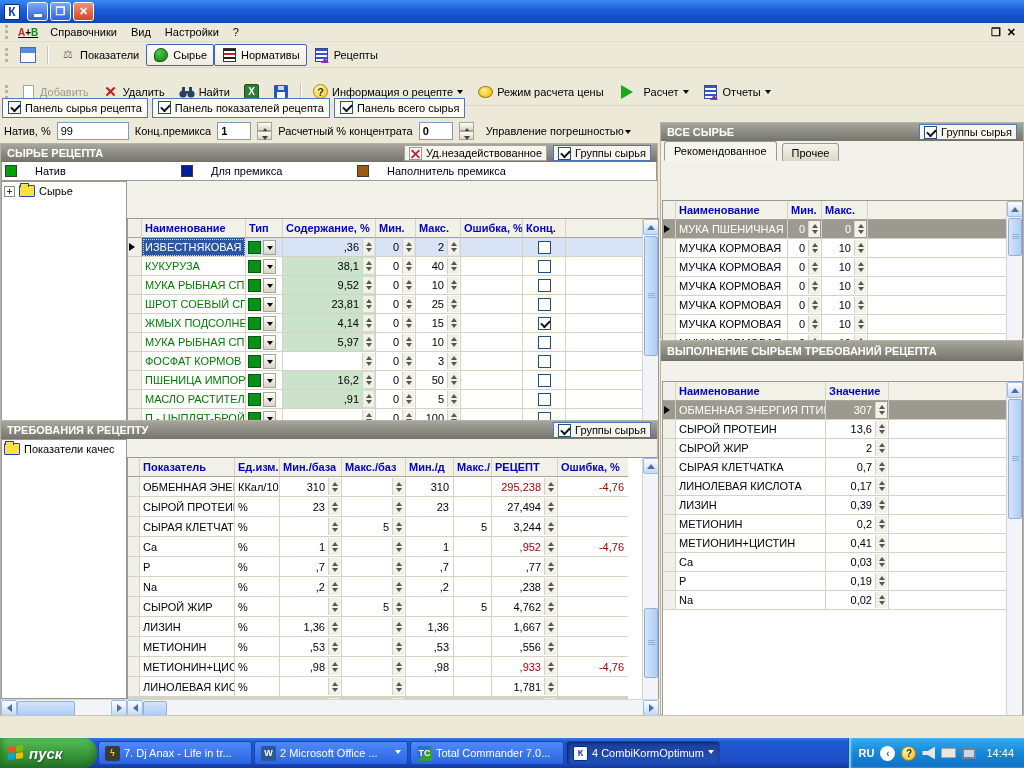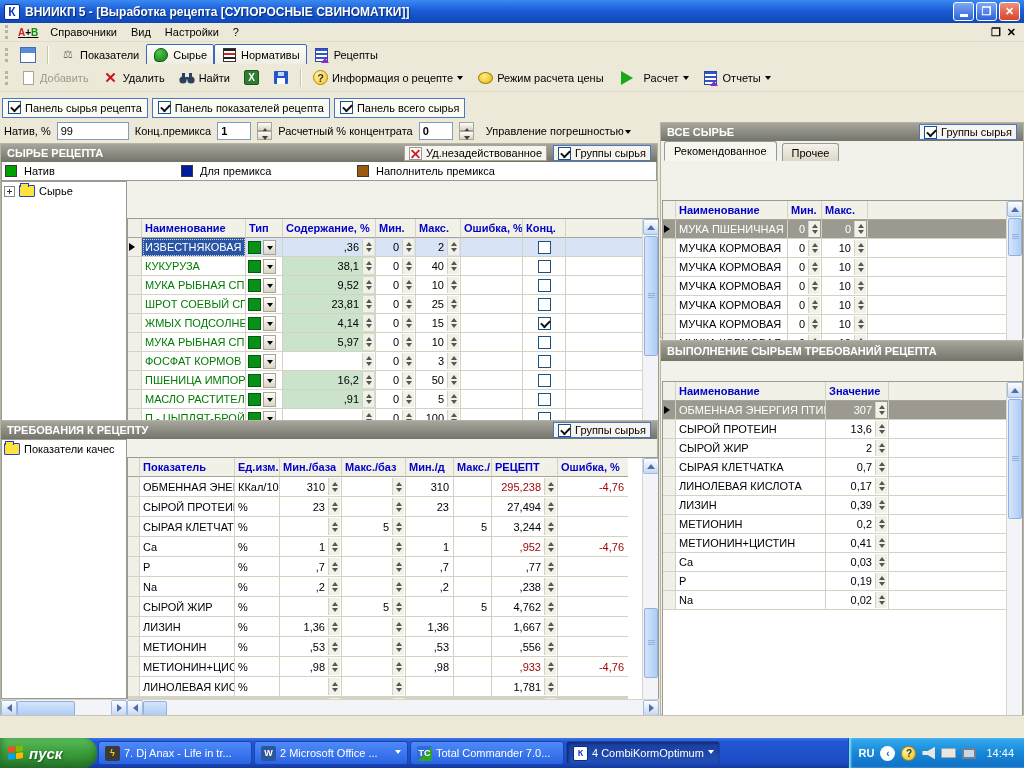--- a/index.html
+++ b/index.html
@@ -20,21 +20,21 @@
 .grip{width:5px;height:14px;border-left:3px dotted #B8B4A0;margin:0 3px}
 .abico{font-weight:bold;font-size:10px;margin:0 5px;text-decoration:underline}
 .abico .ra{color:#D02020}.abico .gb{color:#108A10}
 .mitem{padding:2px 7px;cursor:default}
 .mdi{margin-left:auto;display:flex;align-items:center;gap:6px;padding-right:8px}
 .mdi span{font-weight:bold;color:#000}
 .mdibar{width:8px;height:2px;background:#000;margin-top:7px}
 
 .tbar{left:0;width:1024px;background:#ECE9D8;display:flex;align-items:center;padding-left:2px;border-bottom:1px solid #DDD9C8}
 .tb1{top:42px;height:26px}
-.tb2{top:64px;height:28px}
+.tb2{top:78px;height:28px}
 .tbtn{display:flex;align-items:center;gap:4px;padding:2px 6px;border:1px solid transparent;border-radius:2px;white-space:nowrap}
 .tbtn.pressed{border:1px solid #3B66C4;background:linear-gradient(180deg,#FDFCF8,#EFEDE2)}
 .tbtn.disabled{color:#9C9A8C}
 .tsep{width:2px;height:18px;border-left:1px solid #C8C4B0;border-right:1px solid #fff;margin:0 4px}
 .dda{display:inline-block;border:3px solid transparent;border-top:4px solid #000;margin-top:4px}
 .ico16{width:16px;height:16px;display:inline-flex;align-items:center;justify-content:center;flex:0 0 auto}
 .i-table{background:linear-gradient(180deg,#5A8ADC 0 5px,#fff 5px);border:1px solid #4A6AAC}
 .i-scale{color:#6A6A60}
 .i-raw{background:radial-gradient(circle at 35% 30%,#53C353,#0E7E0E);border-radius:50% 50% 50% 4px;border:1px solid #0A5A0A;width:14px;height:14px}
 .i-norm{background:repeating-linear-gradient(180deg,#222 0 2px,#fff 2px 4px,#D02020 4px 6px,#fff 6px 8px);border:1px solid #333;width:13px;height:14px}
@@ -67,21 +67,21 @@
 .bspin i.d::after{top:4px;border-top:4px solid #404040}
 .flatdd{display:flex;align-items:center;gap:1px;padding:2px 6px}
 
 .panel{background:#F2F1EA;border:1px solid #B8B4A4}
 .phead{height:18px;background:linear-gradient(180deg,#A7A69E,#757469);color:#fff;font-weight:bold;display:flex;align-items:center;padding:0 6px;gap:6px}
 .phead .sp{flex:1}
 .pchip{display:flex;align-items:center;gap:4px;height:16px;padding:0 4px;background:#F6F4EC;border:1px solid #4A76C8;color:#000;font-weight:normal;white-space:nowrap}
 .pchip.plain{border:1px solid #A8A498}
 .legend{height:19px;background:#fff;border:1px solid #9C9A90;border-top:none;display:flex;align-items:center;gap:6px;padding:0 3px}
 .lsq{width:12px;height:12px;border:1px solid #3A3A3A;flex:0 0 auto}
-.litem{display:flex;align-items:center;gap:7px;width:170px}
+.litem{display:flex;align-items:center;gap:18px;width:170px}
 .tree{background:#fff;border:1px solid #9C9A90;padding:3px 2px;overflow:hidden}
 .titem{display:flex;align-items:center;gap:4px;white-space:nowrap}
 .pbox{width:11px;height:11px;border:1px solid #888;background:#fff;position:relative;flex:0 0 auto}
 .pbox::before{content:"";position:absolute;left:2px;top:4px;width:5px;height:1px;background:#333}
 .pbox.plus::after{content:"";position:absolute;left:4px;top:2px;width:1px;height:5px;background:#333}
 .folder{width:16px;height:12px;background:#FFE23C;border:1px solid #2244CC;border-radius:1px;position:relative;flex:0 0 auto}
 .folder::before{content:"";position:absolute;left:0;top:-3px;width:7px;height:3px;background:#FFE23C;border:1px solid #2244CC;border-bottom:none}
 
 .grid{background:#fff;border:1px solid #9C9A90;overflow:hidden;position:relative}
 .g-row{display:flex;height:19px}
@@ -159,21 +159,20 @@
 .clock{font-size:11px;margin-left:4px}
 .gapstrip{left:0;top:715px;width:1024px;height:23px;background:#ECE9D8;border-top:1px solid #C8C4B4}
 </style>
 </head>
 <body>
 
 <div class="screen">
 
   <div class="abs titlebar">
     <span class="appico">К</span>
-    <span class="tb-title">ВНИИКП 5 - [Выработка рецепта [СУПОРОСНЫЕ СВИНОМАТКИ]]</span>
     <span class="wbtn min">
         <span class="minbar"></span>
       </span>
     <span class="wbtn res">❐</span>
     <span class="wbtn cls">✕</span>
   </div>
 
   <div class="abs menubar">
     <span class="grip"></span>
     <span class="abico"><span class="ra">А</span>+<span class="gb">В</span></span>

